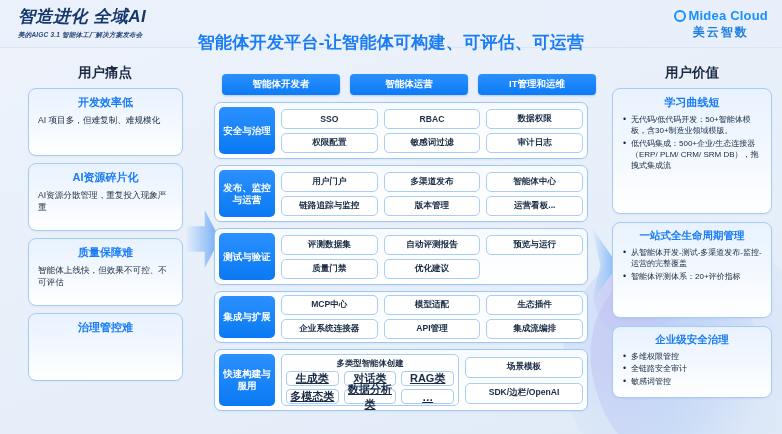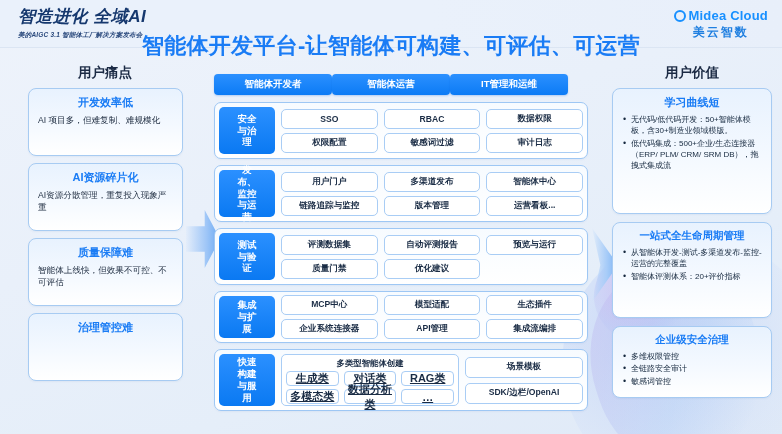--- a/index.html
+++ b/index.html
@@ -55,21 +55,21 @@
   }
   .mc-ring {
     width: 12px; height: 12px; border-radius: 50%;
     border: 2px solid #1890ff; display: inline-block;
   }
   .brand-right .mz { font-size: 12px; font-weight: 700; color: #1f7fe0; margin-top: 1px; letter-spacing: 2px; }
 
   
   .main-title {
     position: absolute; left: 0; top: 31px; width: 782px; text-align: center;
-    font-size: 22px; font-weight: 800; color: #1a7cf5; letter-spacing: .3px;
+    font-size: 17px; font-weight: 800; color: #1a7cf5; letter-spacing: .3px;
   }
 
   
   .col-head {
     position: absolute; font-size: 13.5px; font-weight: 800; color: #1b2a44; text-align: center;
   }
   #head-left  { left: 20px; top: 64px; width: 170px; }
   #head-right { left: 608px; top: 64px; width: 168px; }
 
   
@@ -112,22 +112,22 @@
     clip-path: polygon(0% 28%, 55% 28%, 55% 0%, 100% 50%, 55% 100%, 55% 72%, 0% 72%);
   }
   #arrow-left  { left: 186px; top: 210px; }
   #arrow-right { left: 592px; top: 228px; width: 26px; height: 74px;
     background: linear-gradient(90deg, rgba(214,230,252,.2) 0%, #a9cdf8 55%, #7bb3f5 100%);
     clip-path: polygon(0% 0%, 100% 50%, 0% 100%, 32% 50%);
   }
 
   
   .tabs {
-    position: absolute; left: 214px; top: 74px; width: 374px;
-    display: flex; 
+    position: absolute; left: 222px; top: 74px; width: 374px;
+    display: flex; justify-content: space-between;
   }
   .tab {
     width: 118px; height: 21px; border-radius: 4px;
     background: linear-gradient(180deg, #2b90ff 0%, #0c7bf5 100%);
     color: #fff; font-size: 9.5px; font-weight: 700;
     display: flex; align-items: center; justify-content: center;
     box-shadow: 0 1px 2px rgba(12,100,220,.25);
   }
 
   .row {
@@ -141,21 +141,21 @@
   #row-1 { top: 165px; height: 57px; }
   #row-2 { top: 228px; height: 57px; }
   #row-3 { top: 291px; height: 52px; }
   #row-4 { top: 349px; height: 62px; }
 
   .row-label {
     width: 56px; flex: 0 0 56px; border-radius: 5px;
     background: linear-gradient(180deg, #2b90ff 0%, #0a79f2 100%);
     color: #fff; font-size: 9.5px; font-weight: 800; line-height: 1.25;
     display: flex; align-items: center; justify-content: center; text-align: center;
-    padding: 16px;
+    padding: 4px;
   }
   .row-body {
     flex: 1; display: grid; grid-template-columns: repeat(3, 1fr);
     gap: 4px 6px; padding-left: 6px; align-content: center;
   }
   .chip {
     height: 20px; border: 1px solid #a9cdf5; border-radius: 5px;
     background: #fff; color: #1a2c45; font-size: 8.6px; font-weight: 600;
     display: flex; align-items: center; justify-content: center; text-align: center;
     padding: 0 2px;

